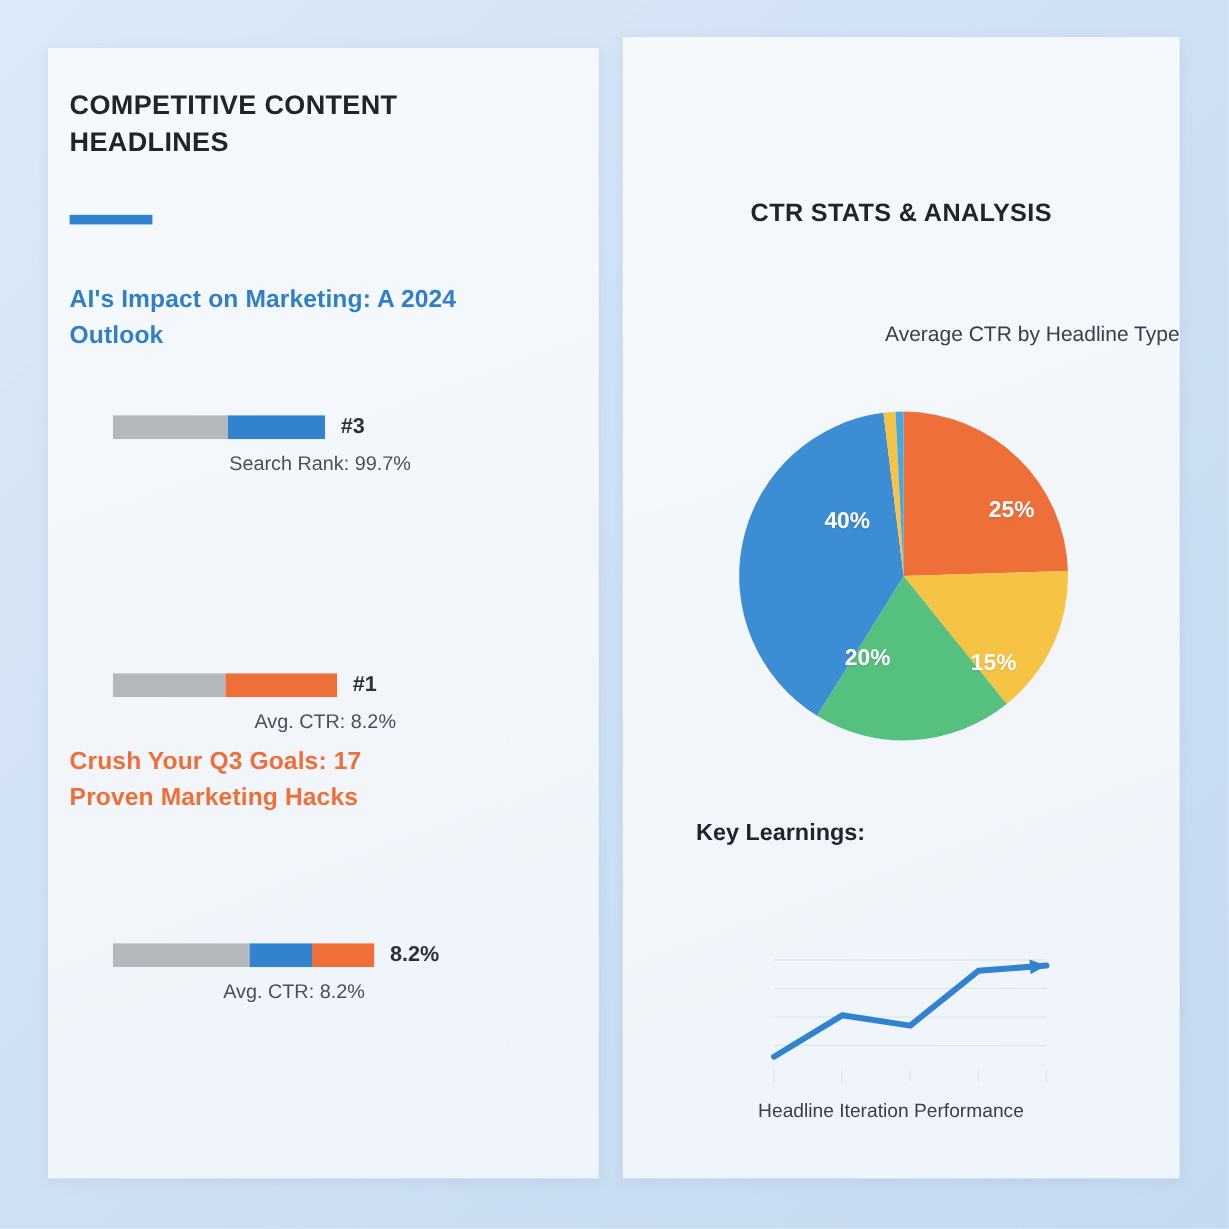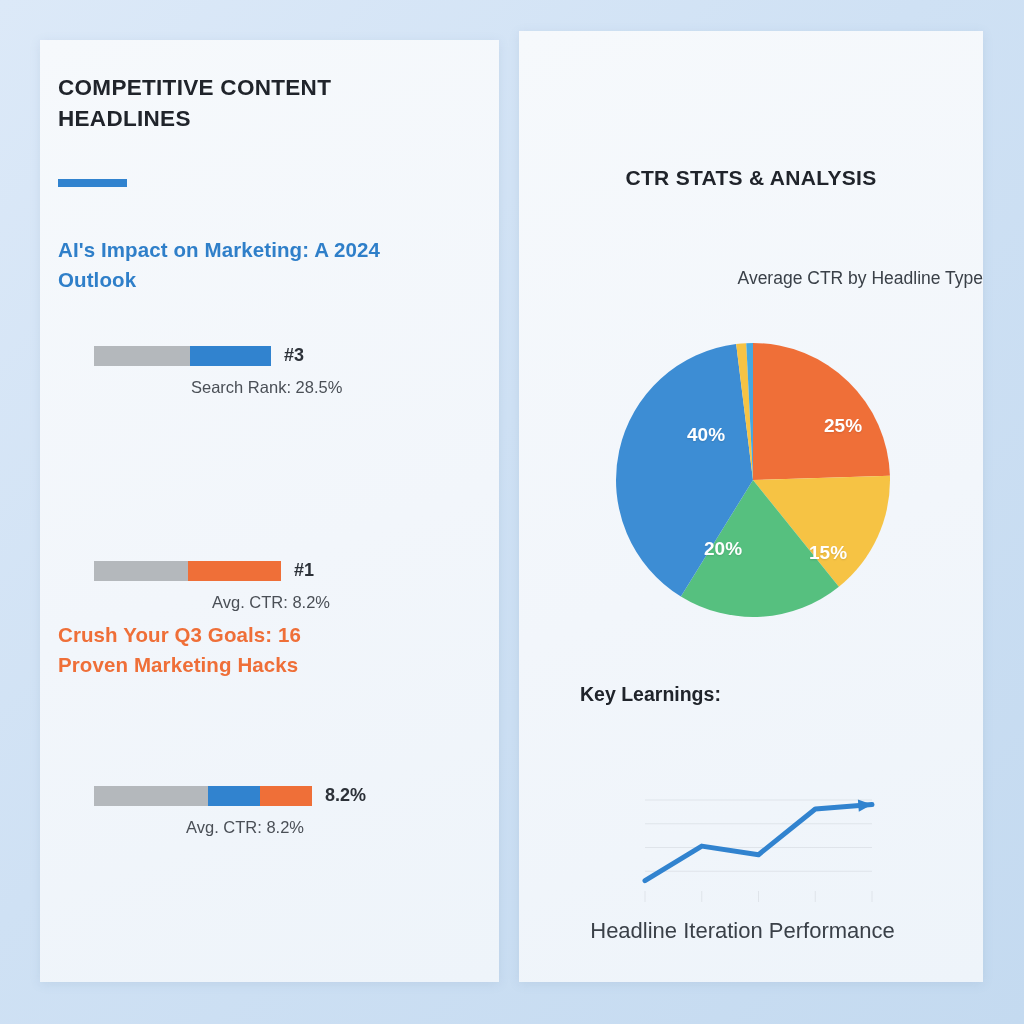--- a/index.html
+++ b/index.html
@@ -172,21 +172,21 @@
     top: 788px;
     width: 245px;
     height: 125px;
   }
   #linechart-caption {
     position: absolute;
     left: 519px;
     top: 918px;
     width: 447px;
     text-align: center;
-    font-size: 22px;
+    font-size: 16px;
     color: #3a4048;
   }
 </style>
 </head>
 <body>
 
 <div id="stage">
 
   <div class="card" id="left-card"></div>
 
@@ -196,34 +196,34 @@
 
   <div class="headline blue" id="headline-1">AI's Impact on Marketing: A 2024 Outlook</div>
 
   <div class="bar-row" id="bar-row-1">
     <div class="bar-track">
       <div class="seg grey" style="width:96px"></div>
       <div class="seg blue" style="width:81px"></div>
     </div>
     <div class="bar-value">#3</div>
   </div>
-  <div class="bar-caption" id="cap-1">Search Rank: 28.5%</div>
+  <div class="bar-caption" id="cap-1">Search Rank: 99.7%</div>
 
   <div class="headline blue" id="headline-2"></div>
 
   <div class="bar-row" id="bar-row-2">
     <div class="bar-track">
       <div class="seg grey" style="width:94px"></div>
       <div class="seg orange" style="width:93px"></div>
     </div>
     <div class="bar-value">#1</div>
   </div>
   <div class="bar-caption" id="cap-2">Avg. CTR: 8.2%</div>
 
-  <div class="headline orange" id="headline-3">Crush Your Q3 Goals: 16 Proven Marketing Hacks</div>
+  <div class="headline orange" id="headline-3">Crush Your Q3 Goals: 17 Proven Marketing Hacks</div>
 
   <div class="bar-row" id="bar-row-3">
     <div class="bar-track">
       <div class="seg grey" style="width:114px"></div>
       <div class="seg blue" style="width:52px"></div>
       <div class="seg orange" style="width:52px"></div>
     </div>
     <div class="bar-value">8.2%</div>
   </div>
   <div class="bar-caption" id="cap-3">Avg. CTR: 8.2%</div>

